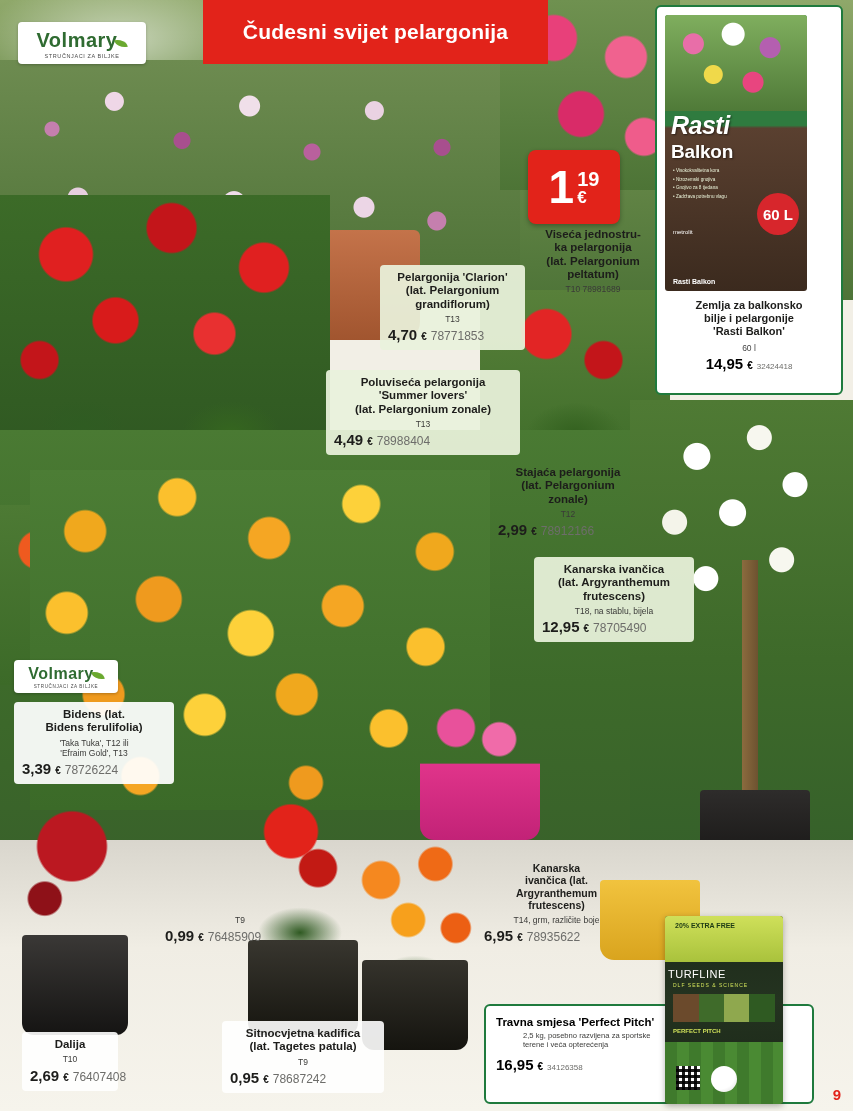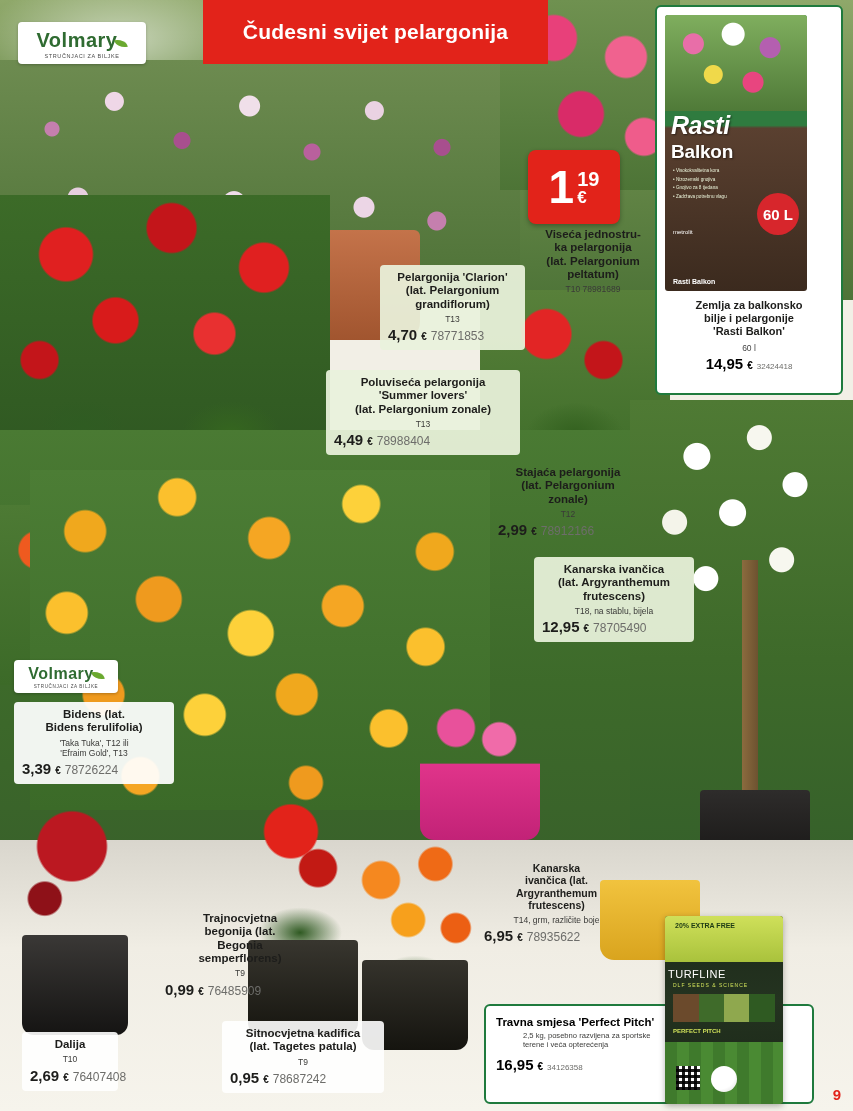--- a/index.html
+++ b/index.html
@@ -532,26 +532,20 @@
     <div class="nm">Dalija</div>
     <div class="meta">T10</div>
     <div class="price-row">
       <span class="price">2,69</span>
       <span class="cur">€</span>
       <span class="art">76407408</span>
     </div>
   </div>
 
   <div class="card" id="card-begonija">
-    <div class="nm">
-      <span>Trajnocvjetna</span><br>
-      <span>begonija (lat.</span><br>
-      <span>Begonia</span><br>
-      <span>semperflorens)</span>
-    </div>
     <div class="meta">T9</div>
     <div class="price-row">
       <span class="price">0,99</span>
       <span class="cur">€</span>
       <span class="art">76485909</span>
     </div>
   </div>
 
   <div class="card" id="card-tagetes">
     <div class="nm">

